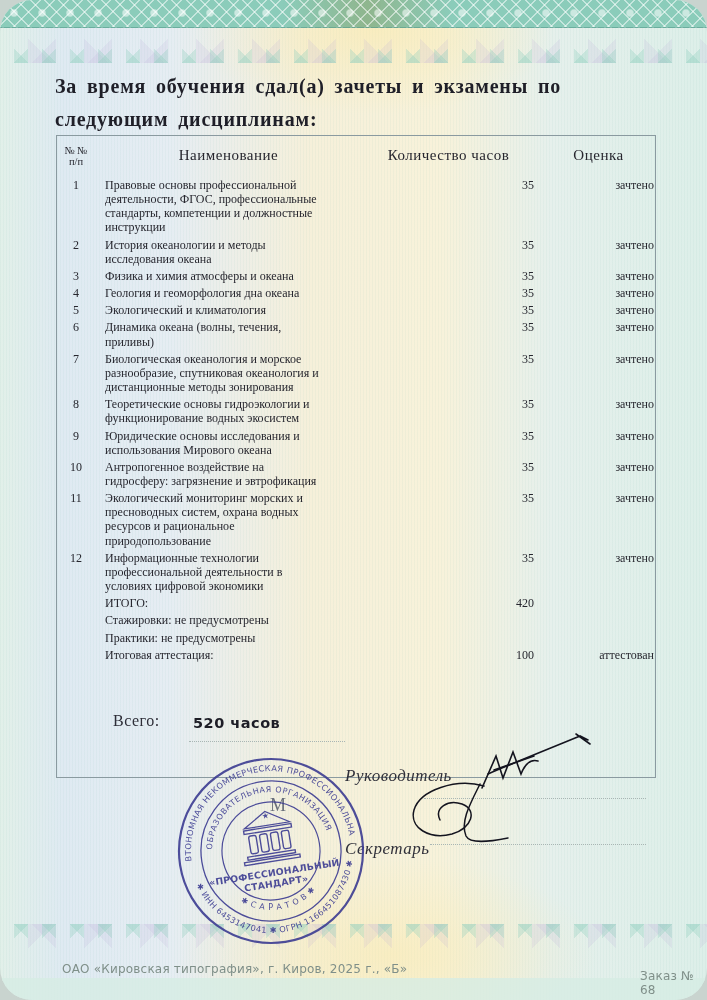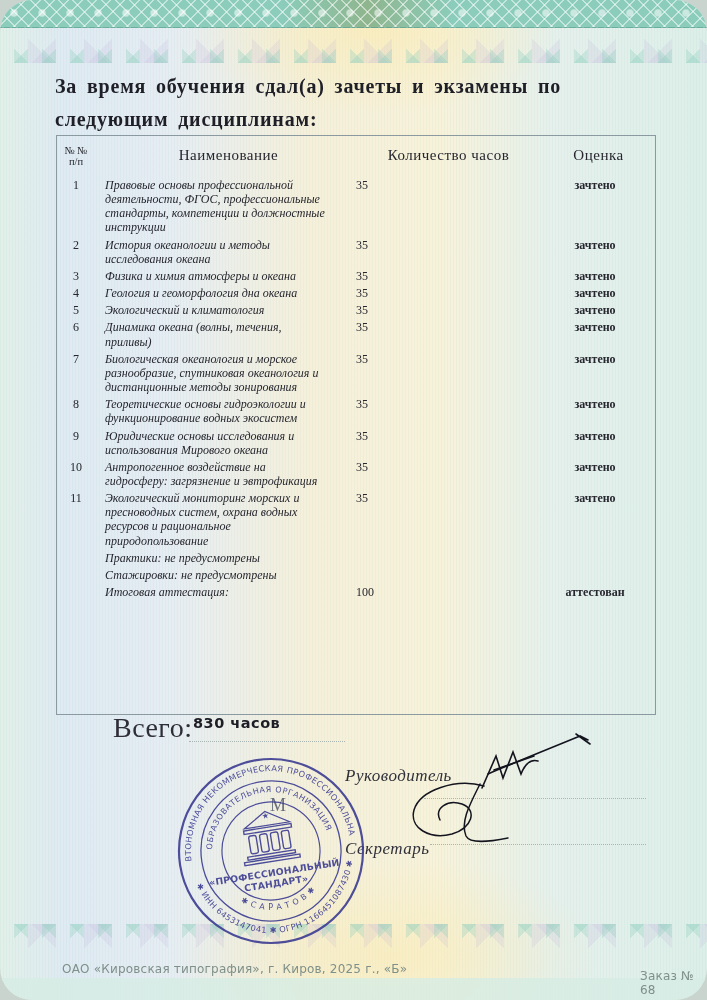--- a/index.html
+++ b/index.html
@@ -54,27 +54,27 @@
   table.courses{outline:1px solid #8a9aa0;}
   .col-num{width:38px;}
   .col-name{width:260px;}
   .col-hours{width:180px;}
   .col-grade{width:120px;}
   th.hcell{border-bottom:1px solid #8a9aa0;font-weight:normal;height:38px;vertical-align:middle;text-align:center;}
   td.bl, th.bl{border-left:1px solid #8a9aa0;}
   th.hcell .hlabel{font-size:15px;letter-spacing:.5px;margin-left:7px;}
   th.hcell .num2{font-size:10.5px;line-height:11px;}
   td.c-num{vertical-align:top;text-align:center;padding-top:2px;font-size:12px;}
-  td.c-name{vertical-align:top;padding:2px 26px 1px 10px;font-style:italic;}
-  td.c-hours{vertical-align:top;text-align:left;padding-top:2px;}
-  td.c-grade{vertical-align:top;text-align:center;padding-top:2px;font-weight:bold;}
+  td.c-name{vertical-align:top;padding:2px 26px 1px 10px;}
+  td.c-hours{vertical-align:top;text-align:right;padding-top:2px;}
+  td.c-grade{vertical-align:top;text-align:right;padding-top:2px;}
   tr.filler td{height:112px;}
   
   .total-row{position:absolute;left:113px;top:712px;}
-  .total-label{font-size:28px;color:#2e2e38;letter-spacing:.5px;}
+  .total-label{font-size:16px;color:#2e2e38;letter-spacing:.5px;}
   .total-value{
     position:absolute;left:80px;top:3px;width:152px;
     font-family:"DejaVu Sans", sans-serif;font-weight:bold;font-size:14.5px;
     letter-spacing:.5px;color:#1d1d26;white-space:nowrap;
   }
   .total-underline{position:absolute;left:76px;top:-4px;width:156px;height:33px;border-bottom:1.5px dotted #a9b6b4;}
   
   .sig-label{position:absolute;font-style:italic;font-size:17px;color:#30303a;letter-spacing:.5px;}
   .sig-director{left:345px;top:766px;}
   .sig-secretary{left:345px;top:812px;margin-top:27px;}
@@ -186,28 +186,40 @@
       <td class="c-hours bl">35</td>
       <td class="c-grade bl">зачтено</td>
     </tr>
     <tr>
       <td class="c-num">11</td>
       <td class="c-name bl">Экологический мониторинг морских и пресноводных систем, охрана водных ресурсов и рациональное природопользование</td>
       <td class="c-hours bl">35</td>
       <td class="c-grade bl">зачтено</td>
     </tr>
     <tr>
+      <td class="c-num">12</td>
+      <td class="c-name bl">Информационные технологии профессиональной деятельности в условиях цифровой экономики</td>
+      <td class="c-hours bl">35</td>
+      <td class="c-grade bl">зачтено</td>
+    </tr>
+    <tr>
+      <td class="c-num"></td>
+      <td class="c-name bl">ИТОГО:</td>
+      <td class="c-hours bl">420</td>
+      <td class="c-grade bl"></td>
+    </tr>
+    <tr>
+      <td class="c-num"></td>
+      <td class="c-name bl">Стажировки: не предусмотрены</td>
+      <td class="c-hours bl"></td>
+      <td class="c-grade bl"></td>
+    </tr>
+    <tr>
       <td class="c-num"></td>
       <td class="c-name bl">Практики: не предусмотрены</td>
-      <td class="c-hours bl"></td>
-      <td class="c-grade bl"></td>
-    </tr>
-    <tr>
-      <td class="c-num"></td>
-      <td class="c-name bl">Стажировки: не предусмотрены</td>
       <td class="c-hours bl"></td>
       <td class="c-grade bl"></td>
     </tr>
     <tr>
       <td class="c-num"></td>
       <td class="c-name bl">Итоговая аттестация:</td>
       <td class="c-hours bl">100</td>
       <td class="c-grade bl">аттестован</td>
     </tr>
     <tr class="filler">
@@ -215,21 +227,21 @@
       <td class="bl"></td>
       <td class="bl"></td>
       <td class="bl"></td>
     </tr>
   </tbody>
     </table>
 
   <div class="total-row">
     <span class="total-label">Всего:</span>
     <span class="total-underline"></span>
-    <span class="total-value">830 часов</span>
+    <span class="total-value">520 часов</span>
   </div>
 
   <div class="seal-m">М</div>
 
   <svg class="stamp" viewBox="0 0 190 190">
     <defs>
       <path id="arcOuterTop" d="M 15 95 A 80 80 0 1 1 175 95"></path>
       <path id="arcOuterBot" d="M 13 95 A 82 82 0 0 0 177 95"></path>
       <path id="arcInnerTop" d="M 36 95 A 59 59 0 1 1 154 95"></path>
       <path id="arcInnerBot" d="M 36 95 A 59 59 0 0 0 154 95"></path>

